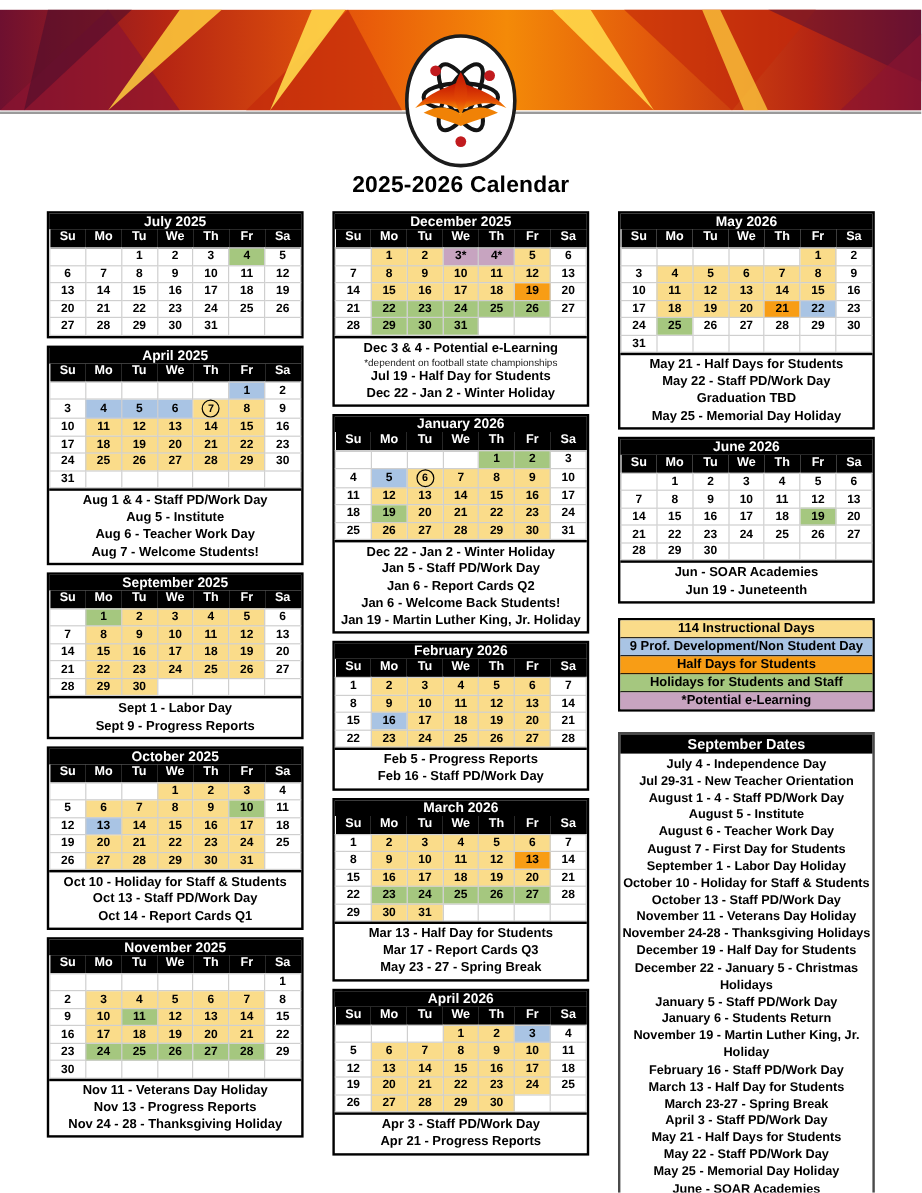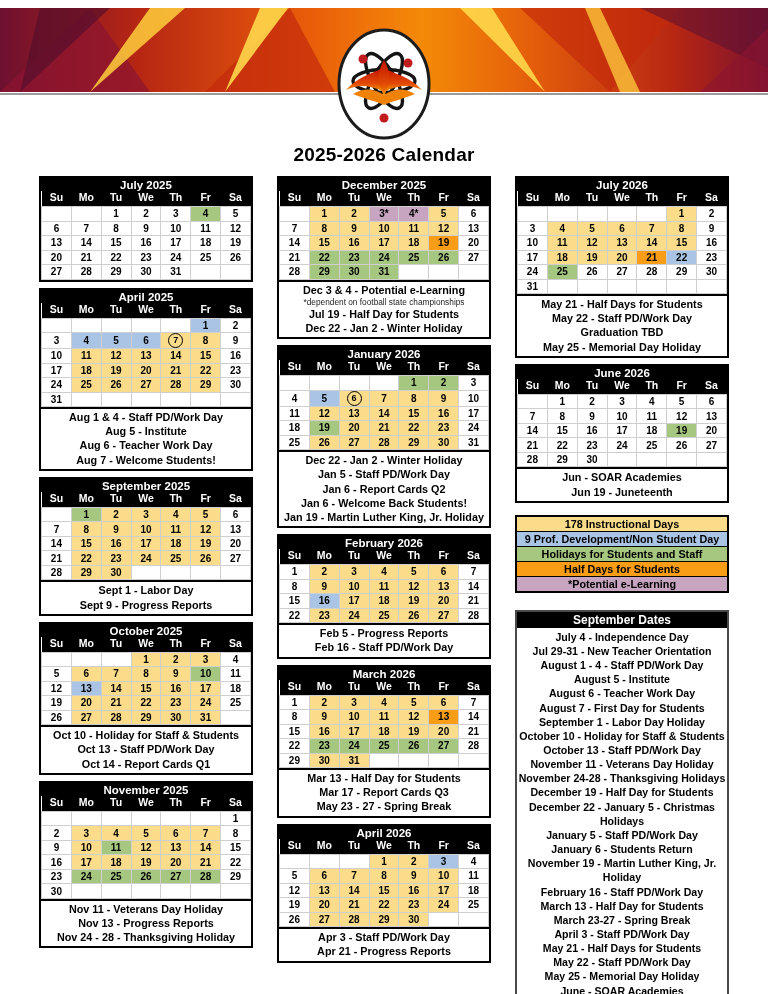--- a/index.html
+++ b/index.html
@@ -760,21 +760,21 @@
           </table>
           <div class="notes">
             <div class="note">Apr 3 - Staff PD/Work Day</div>
             <div class="note">Apr 21 - Progress Reports</div>
           </div>
         </div>
       </div>
     <div class="col">
 
     <div class="month">
-          <div class="mtitle">July 2026</div>
+          <div class="mtitle">May 2026</div>
           <table>
             <tbody>
               <tr>
                 <th>Su</th>
                 <th>Mo</th>
                 <th>Tu</th>
                 <th>We</th>
                 <th>Th</th>
                 <th>Fr</th>
                 <th>Sa</th>
@@ -901,24 +901,24 @@
                 <td class="day"></td>
               </tr>
             </tbody>
           </table>
           <div class="notes">
             <div class="note">Jun - SOAR Academies</div>
             <div class="note">Jun 19 - Juneteenth</div>
           </div>
         </div>
         <div class="legend">
-          <div class="legend-item" style="background:#FADC8A">178 Instructional Days</div>
+          <div class="legend-item" style="background:#FADC8A">114 Instructional Days</div>
           <div class="legend-item" style="background:#A9C4E4">9 Prof. Development/Non Student Day</div>
+          <div class="legend-item" style="background:#F89D15">Half Days for Students</div>
           <div class="legend-item" style="background:#A5C77F">Holidays for Students and Staff</div>
-          <div class="legend-item" style="background:#F89D15">Half Days for Students</div>
           <div class="legend-item" style="background:#C7A4C0">*Potential e-Learning</div>
         </div>
         <div class="important">
           <div class="imp-title">September Dates</div>
           <div class="imp-body">
             <div class="imp-line">July 4 - Independence Day</div>
             <div class="imp-line">Jul 29-31 - New Teacher Orientation</div>
             <div class="imp-line">August 1 - 4 - Staff PD/Work Day</div>
             <div class="imp-line">August 5 - Institute</div>
             <div class="imp-line">August 6 - Teacher Work Day</div>

